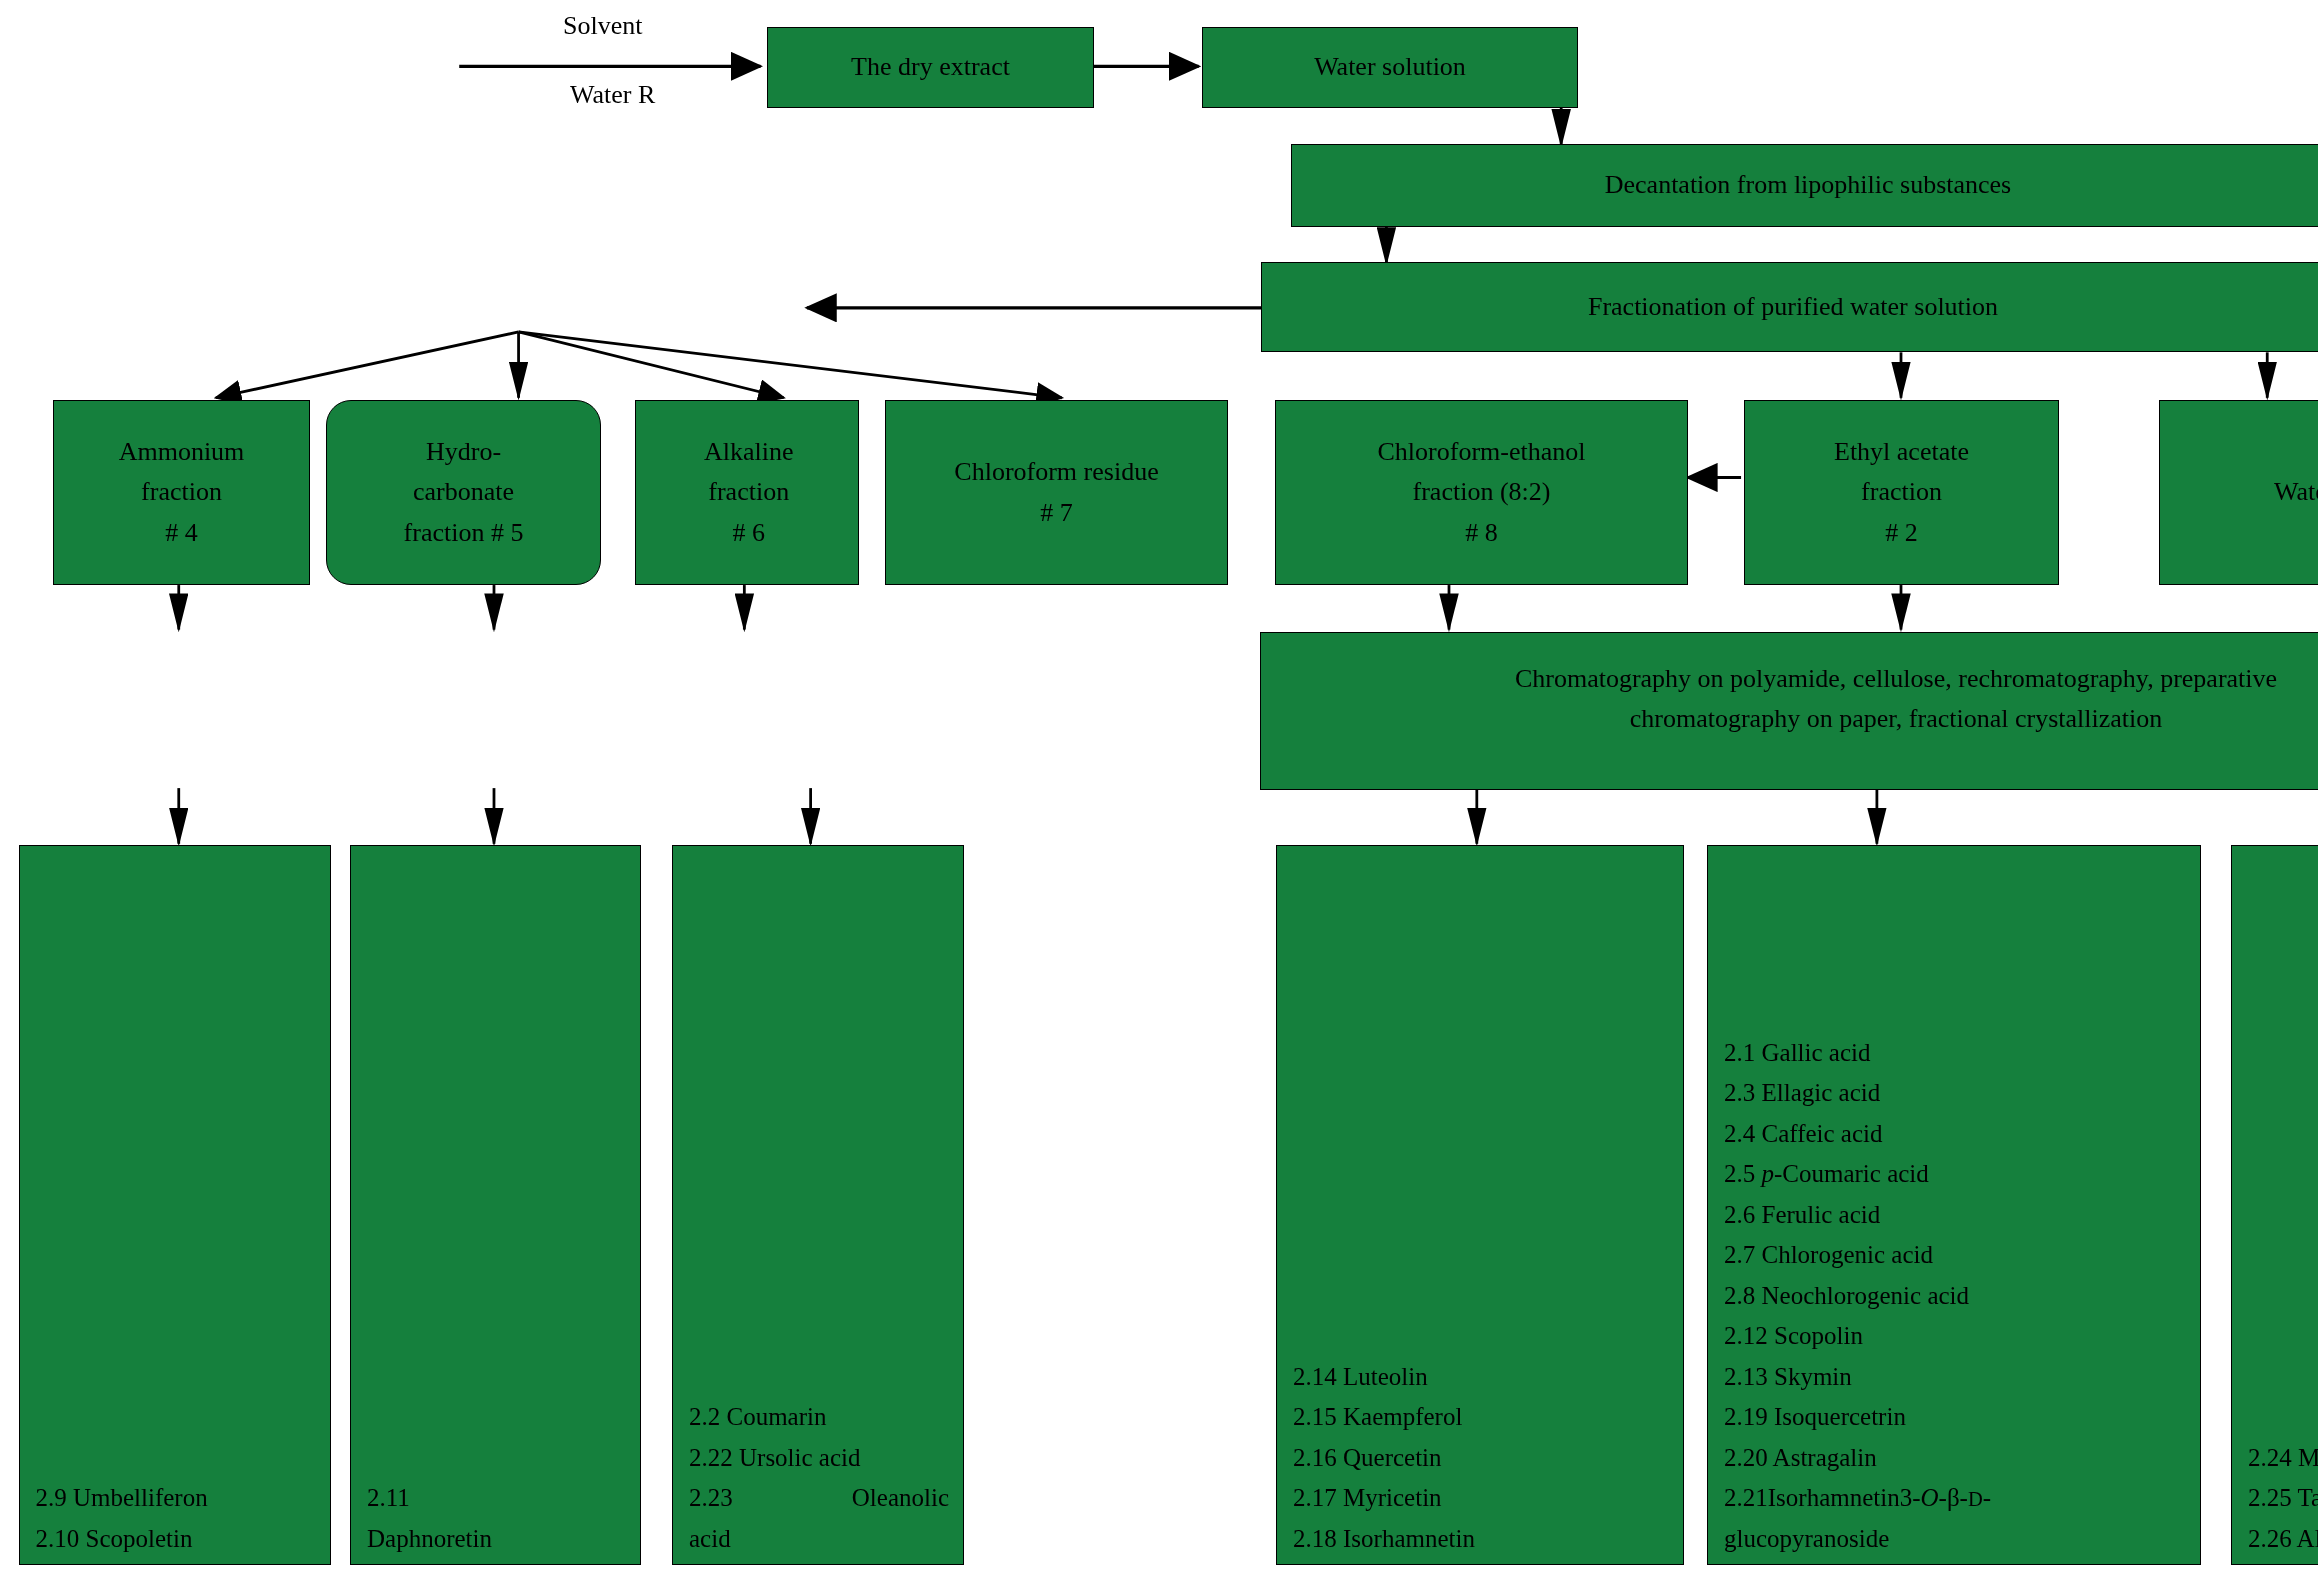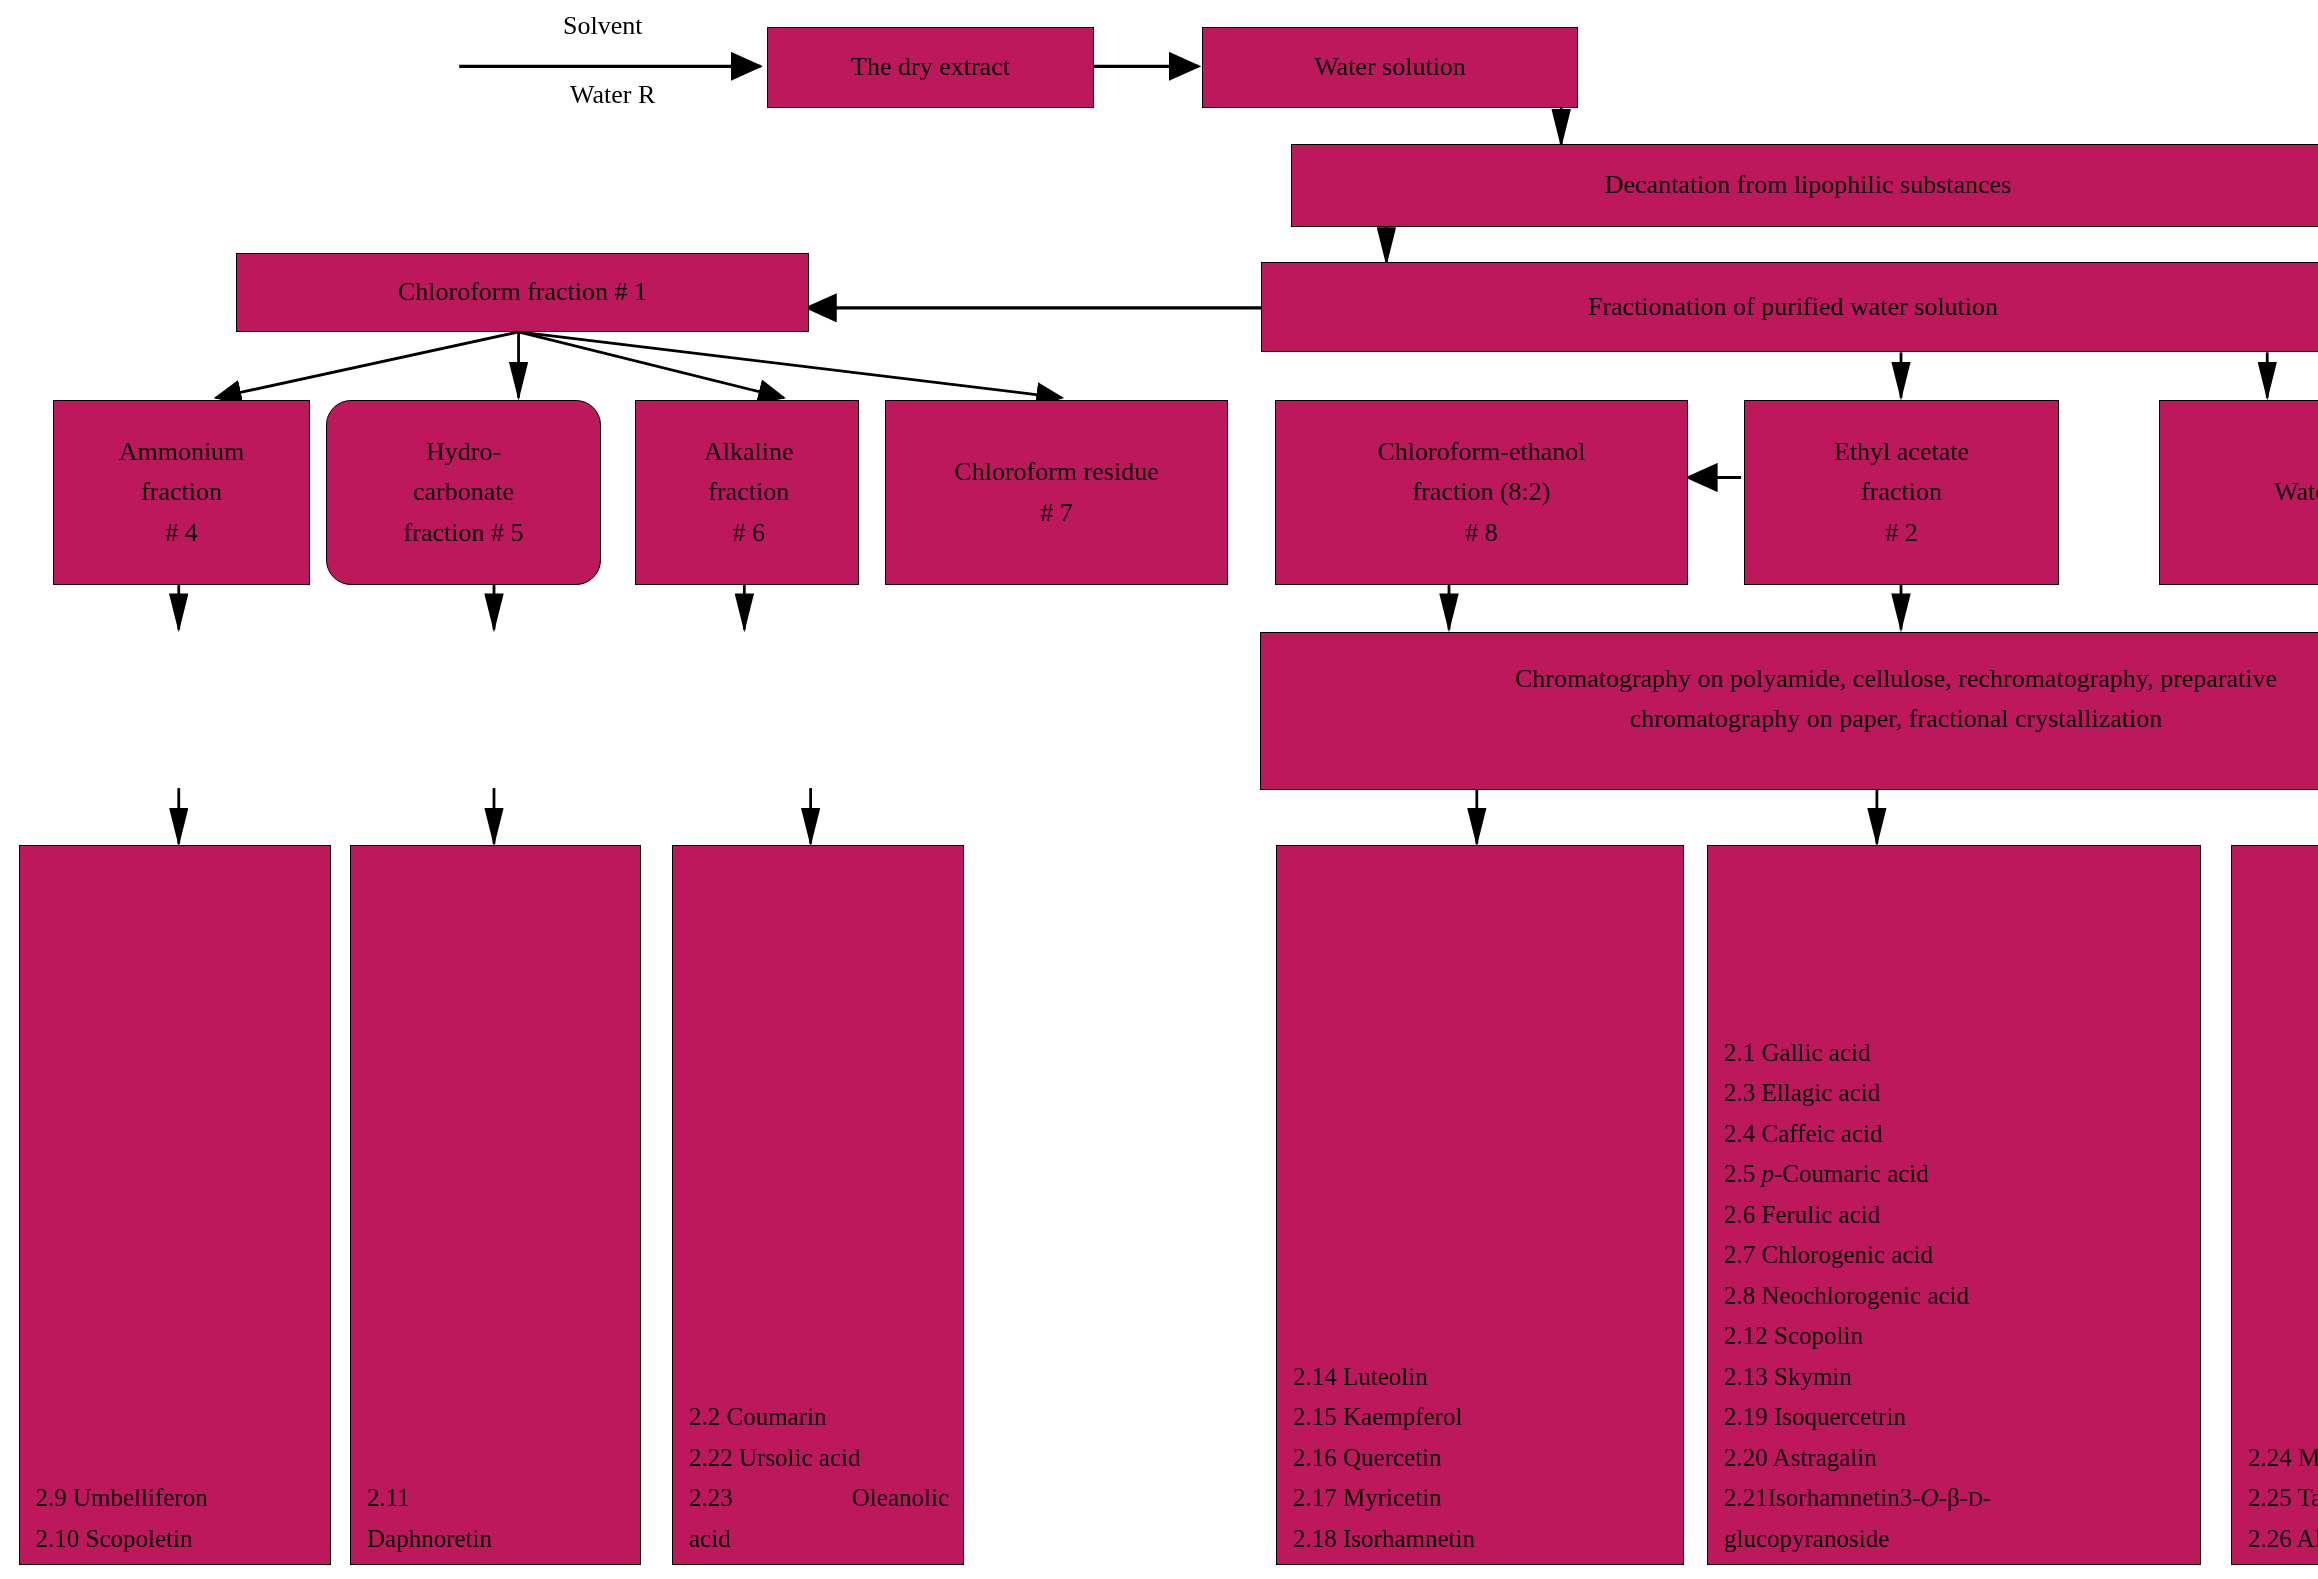--- a/index.html
+++ b/index.html
@@ -9,21 +9,21 @@
     height:1579px;
     background:#ffffff;
     font-family:"Liberation Serif","DejaVu Serif",serif;
     color:#000000;
     overflow:hidden;
   }
   .box{
     position:absolute;
     box-sizing:border-box;
     border:1.4px solid #000000;
-    background:#be185d;
+    background:#15803d;
     display:flex;
     align-items:center;
     justify-content:center;
     text-align:center;
     font-size:26px;
     line-height:1.55;
     padding:2.8px 4.6px;
   }
   .box.multi{
     flex-direction:column;
@@ -125,23 +125,20 @@
   </div>
 
   <div class="box" style="left:1291px;top:144px;width:1034px;height:83px;">
     <span class="line">Decantation from lipophilic substances</span>
   </div>
 
   <div class="box" style="left:1261px;top:262px;width:1064px;height:90px;">
     <span class="line">Fractionation of purified water solution</span>
   </div>
 
-  <div class="box" style="left:236px;top:253px;width:573px;height:79px;">
-    <span class="line">Chloroform fraction # 1</span>
-  </div>
 
   <div class="box multi" style="left:53px;top:400px;width:257px;height:185px;">
     <span class="line">Ammonium</span>
     <span class="line">fraction</span>
     <span class="line"># 4</span>
   </div>
 
   <div class="box multi" style="left:326px;top:400px;width:275px;height:185px;border-radius:25px;">
     <span class="line">Hydro-</span>
     <span class="line">carbonate</span>

